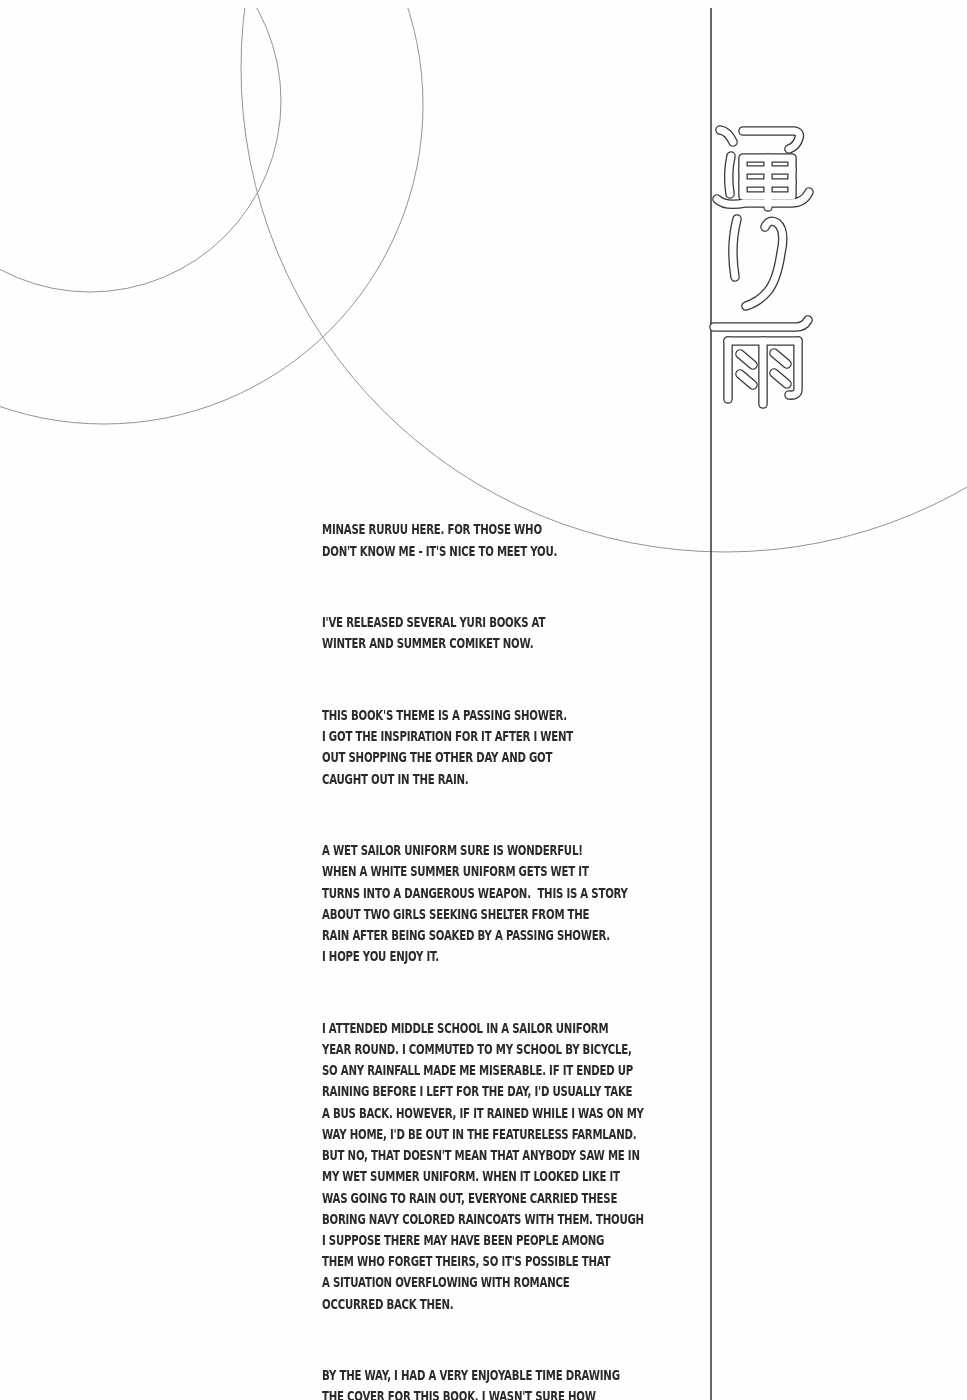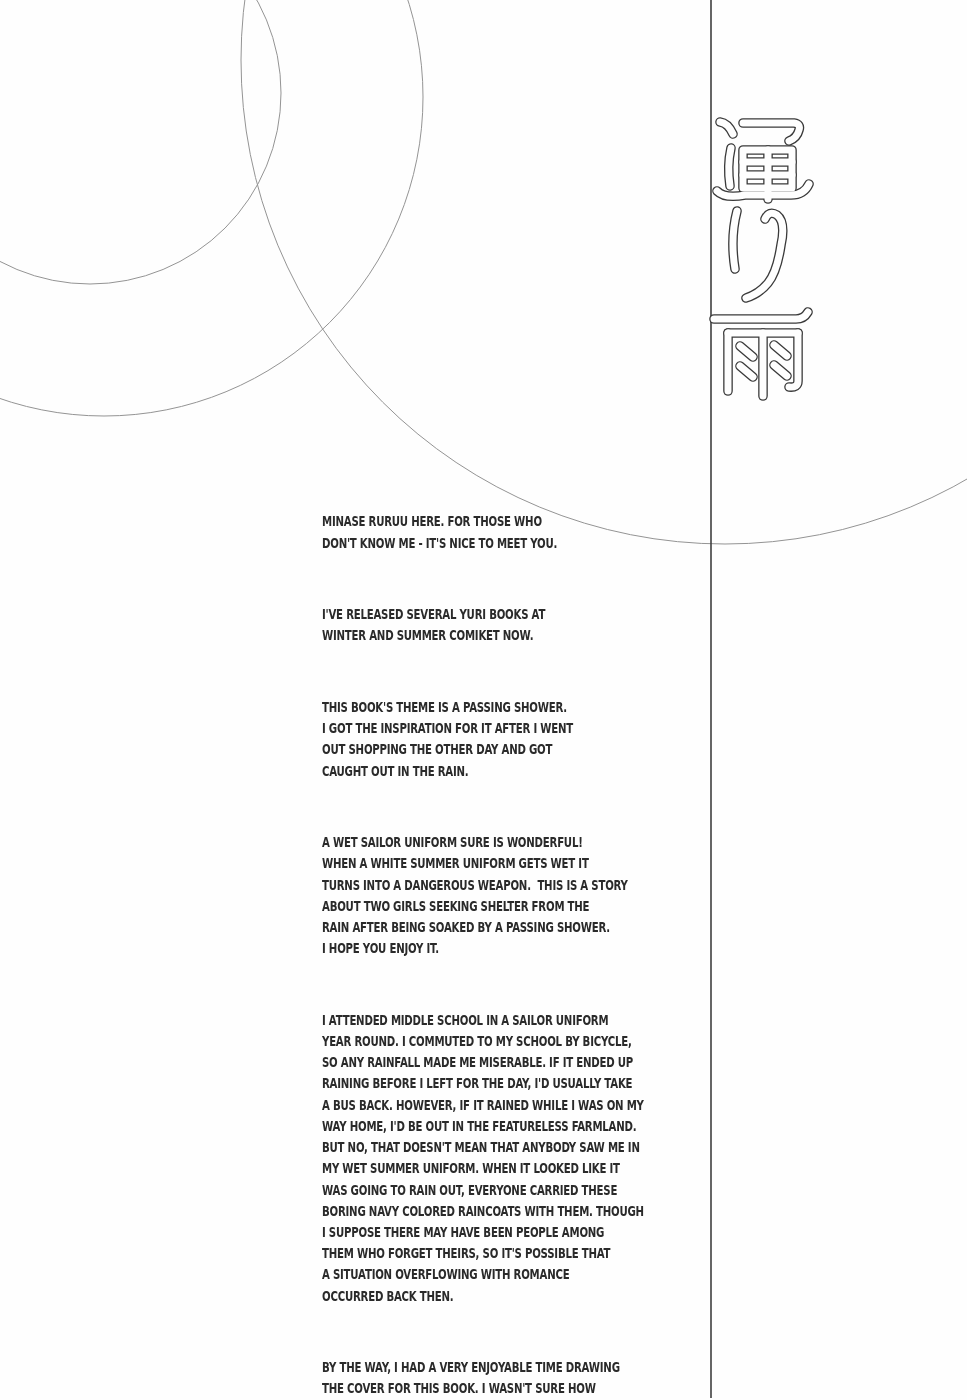--- a/index.html
+++ b/index.html
@@ -3,21 +3,21 @@
 <meta charset="utf-8">
 <style>
   html,body{margin:0;padding:0;}
   body{
     width:967px;height:1400px;
     background:#fefefe;
     font-family:"DejaVu Sans", sans-serif;
     overflow:hidden;
     position:relative;
   }
-  .page{position:absolute;inset:0;width:967px;height:1132px;}
+  .page{position:absolute;inset:0;width:967px;height:1132px;margin-top:8px;}
   .decor{position:absolute;left:0;top:0;}
   .afterword{
     position:absolute;
     left:322px;
     top:469px;
     width:480px;
     color:#2a2a2a;
     font-size:13.4px;
     font-weight:bold;
     line-height:21.2px;

